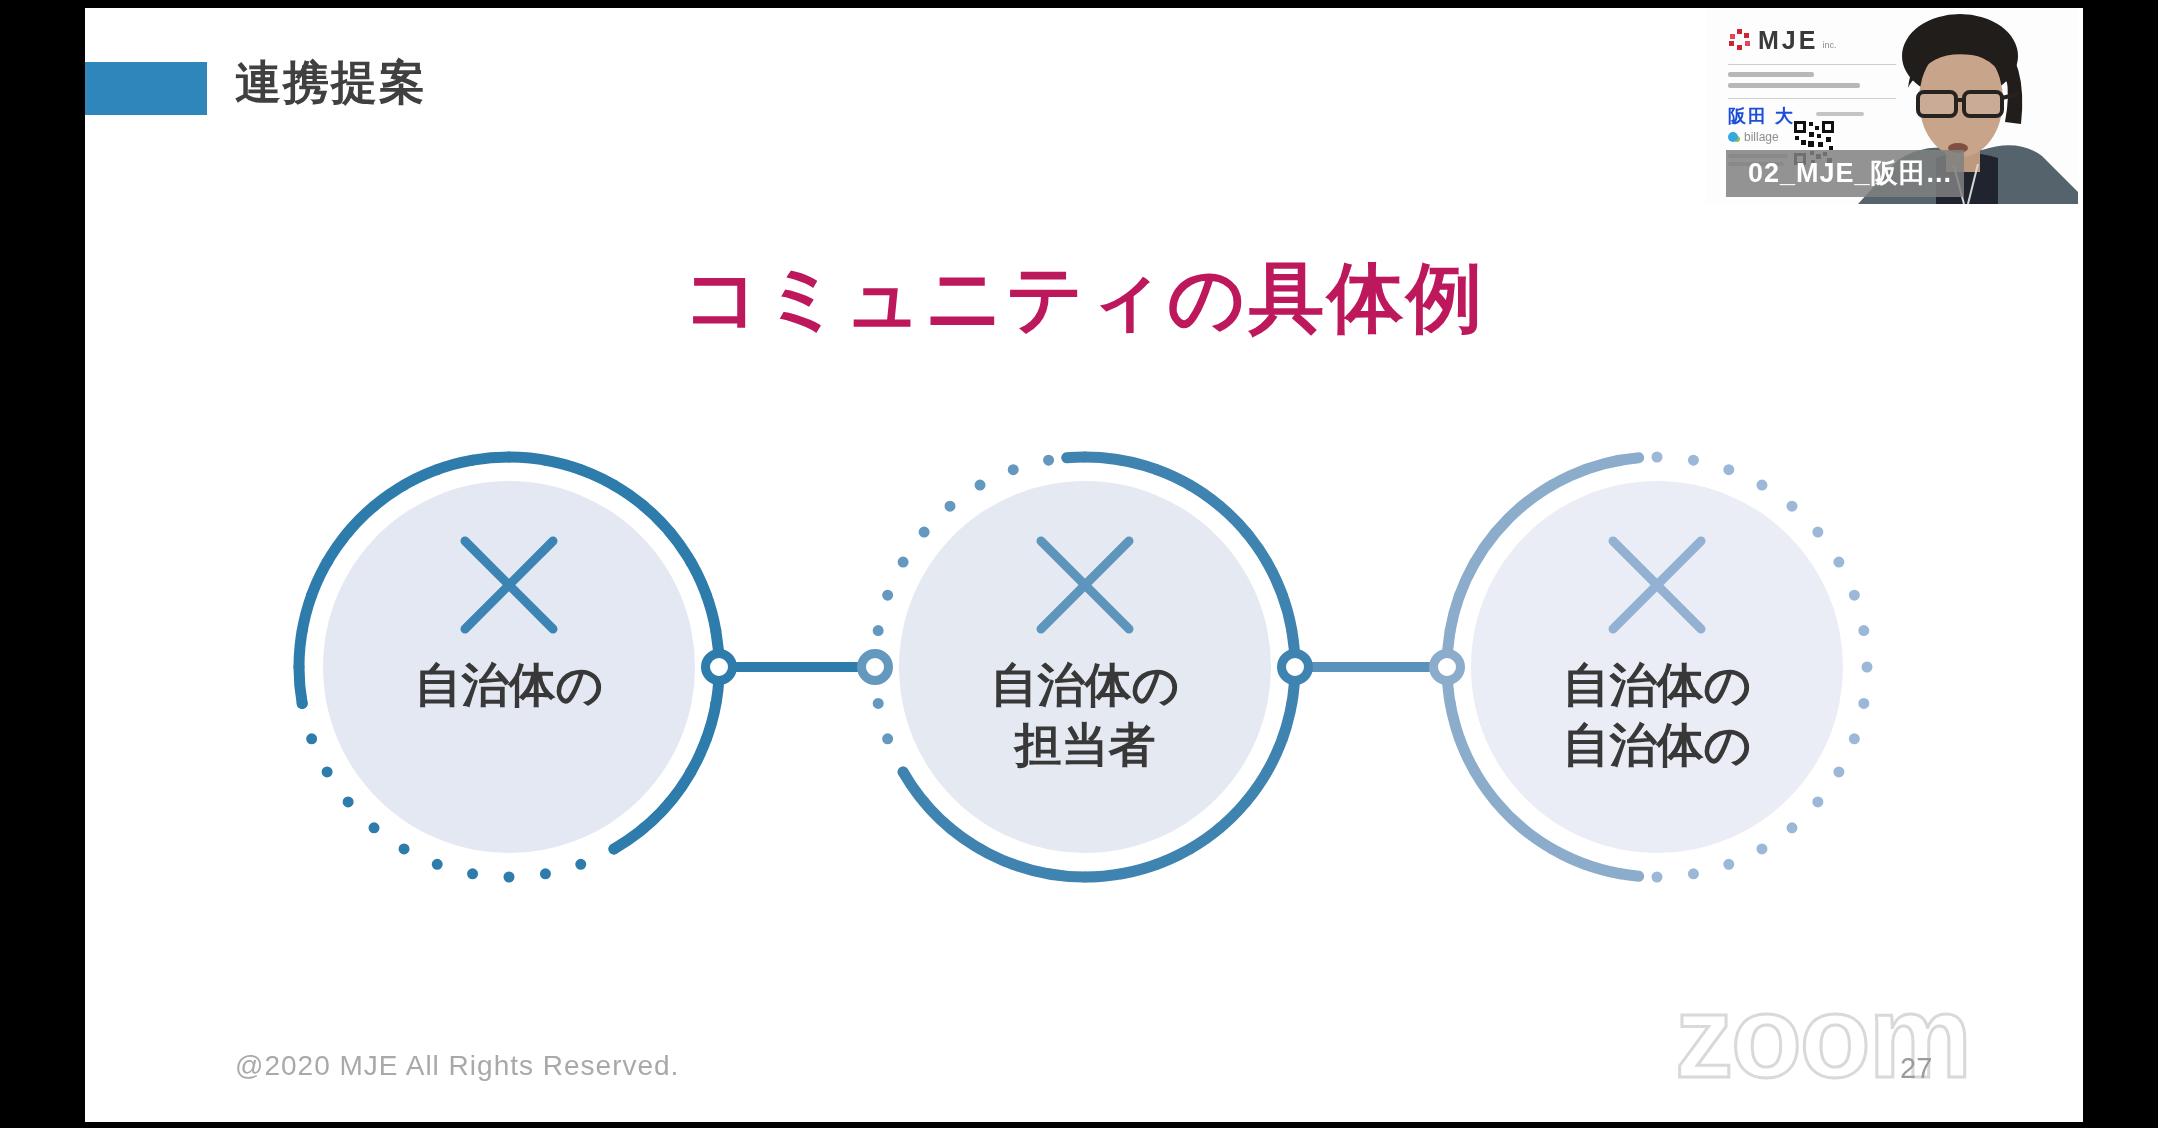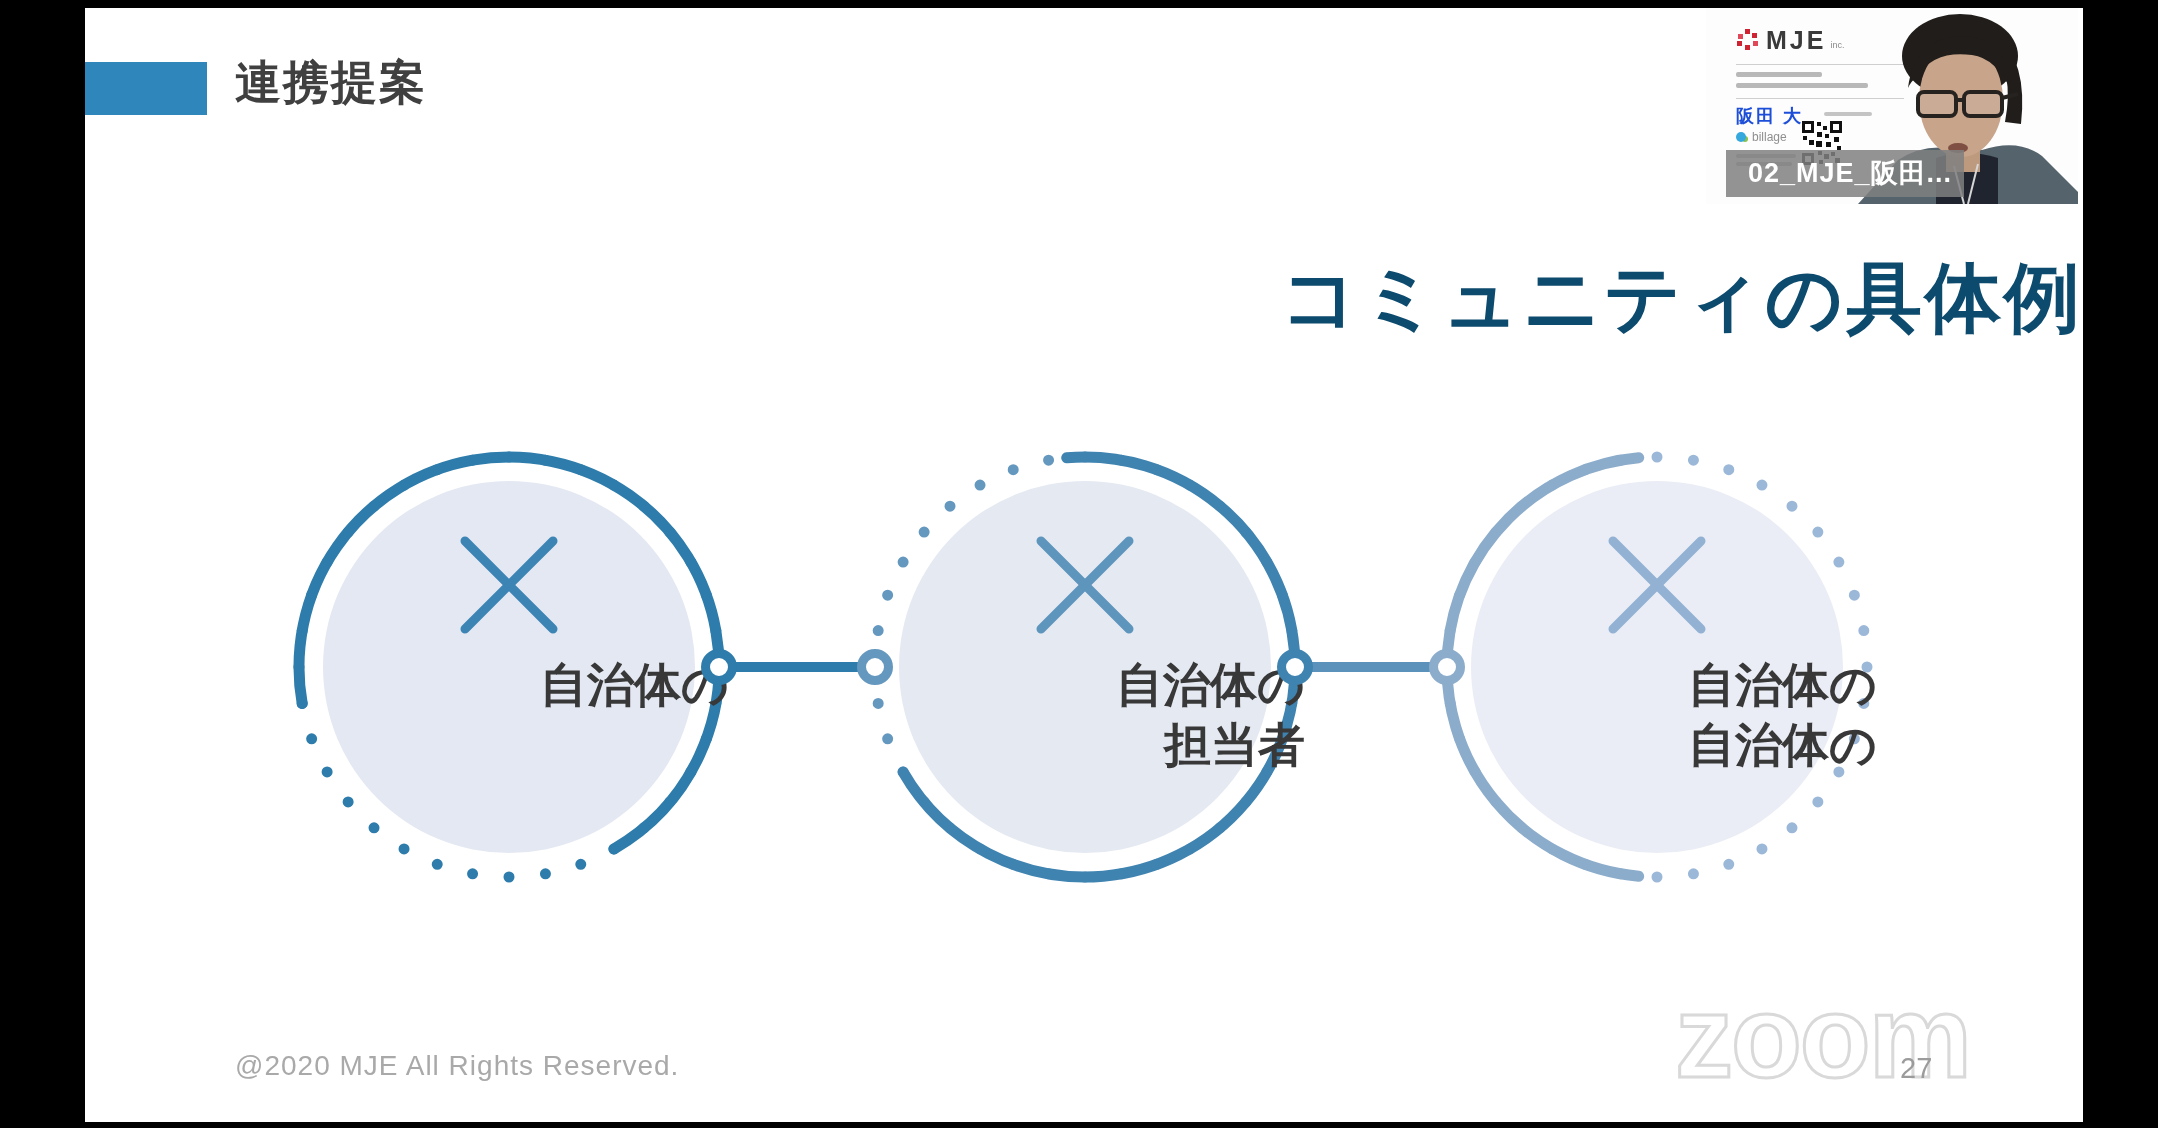--- a/index.html
+++ b/index.html
@@ -3,47 +3,47 @@
 <meta charset="utf-8">
 <style>
   html,body{margin:0;padding:0;background:#000;}
   body{width:2158px;height:1128px;position:relative;overflow:hidden;
        font-family:"Liberation Sans","DejaVu Sans",sans-serif;}
   .stage{position:absolute;inset:0;}
   
   .slide{position:absolute;left:85px;top:8px;width:1998px;height:1114px;background:#ffffff;}
   .accent-bar{position:absolute;left:0;top:54px;width:122px;height:53px;background:#2f86ba;}
   .section-label{position:absolute;left:150px;top:44px;font-size:46px;font-weight:bold;color:#404040;letter-spacing:2px;}
-  .slide-title{position:absolute;left:0;top:240px;width:1998px;text-align:right;
-               font-size:76px;font-weight:bold;color:#0c4a6e;letter-spacing:3px;}
+  .slide-title{position:absolute;left:0;top:240px;width:1998px;text-align:center;
+               font-size:76px;font-weight:bold;color:#be185d;letter-spacing:3px;}
   
   .unit{position:absolute;width:440px;height:440px;top:439px;}
   .unit svg{position:absolute;inset:0;}
-  .unit .l1,.unit .l2{position:absolute;left:0;width:440px;text-align:right;
+  .unit .l1,.unit .l2{position:absolute;left:0;width:440px;text-align:center;
                       font-weight:bold;color:#383838;font-size:47px;line-height:50px;}
   .unit .l1{top:213px;}
   .unit .l2{top:273px;}
   .u1{left:204px;} .u2{left:780px;} .u3{left:1352px;}
   
   .conn{position:absolute;height:10px;border-radius:5px;top:654px;}
   .conn1{left:634px;width:156px;background:#2d7cab;}
   .conn2{left:1210px;width:156px;background:#5b92bb;}
   .node{position:absolute;width:18px;height:18px;border-radius:50%;background:#fff;top:641px;}
   .n1{left:616px;border:9px solid #2d7cab;}
   .n2{left:772px;border:9px solid #6598bf;}
   .n3{left:1192px;border:9px solid #3f83b1;}
   .n4{left:1344px;border:9px solid #8caccb;}
   
   .copyright{position:absolute;left:150px;top:1042px;font-size:28px;color:#a9a9a9;letter-spacing:1px;}
   .page-number{position:absolute;left:1815px;top:1044px;font-size:29px;color:#9b9b9b;}
   .zoom-watermark{position:absolute;left:1590px;top:962px;font-size:116px;font-weight:bold;
                   letter-spacing:-2px;color:#ffffff;-webkit-text-stroke:3px #d9d9d9;}
   
   .video-tile{position:absolute;left:1706px;top:8px;width:372px;height:196px;background:#fdfdfd;overflow:hidden;}
-  .card{position:absolute;left:8px;top:0;width:200px;height:196px;}
+  .card{position:absolute;left:0;top:0;width:200px;height:196px;}
   .card .brandrow{position:absolute;left:22px;top:20px;display:flex;align-items:flex-end;}
   .card .mje{font-size:25px;font-weight:bold;color:#3a3a3a;letter-spacing:3px;margin-left:6px;line-height:24px;}
   .card .inc{font-size:9px;color:#8a8a8a;margin-left:4px;margin-bottom:2px;}
   .divider{position:absolute;left:22px;width:168px;height:1px;background:#cfcfcf;}
   .bar{position:absolute;background:#b8b8b8;height:5px;border-radius:2px;}
   .person-name{position:absolute;left:22px;top:96px;font-size:18px;font-weight:bold;color:#1d4ed8;letter-spacing:2px;}
   .billage-row{position:absolute;left:22px;top:122px;display:flex;align-items:center;}
   .billage-dot{width:10px;height:10px;border-radius:50%;background:#35a8dd;box-shadow:4px 2px 0 -2px #8bc34a;}
   .billage-text{font-size:12px;color:#8f8f8f;margin-left:6px;font-weight:normal;}
   .qr{position:absolute;left:87px;top:112px;}

